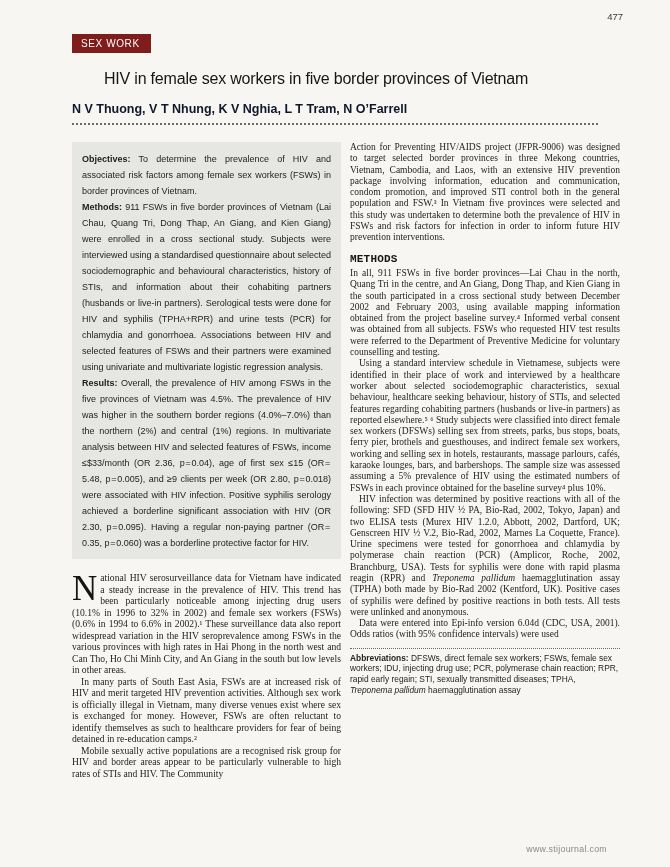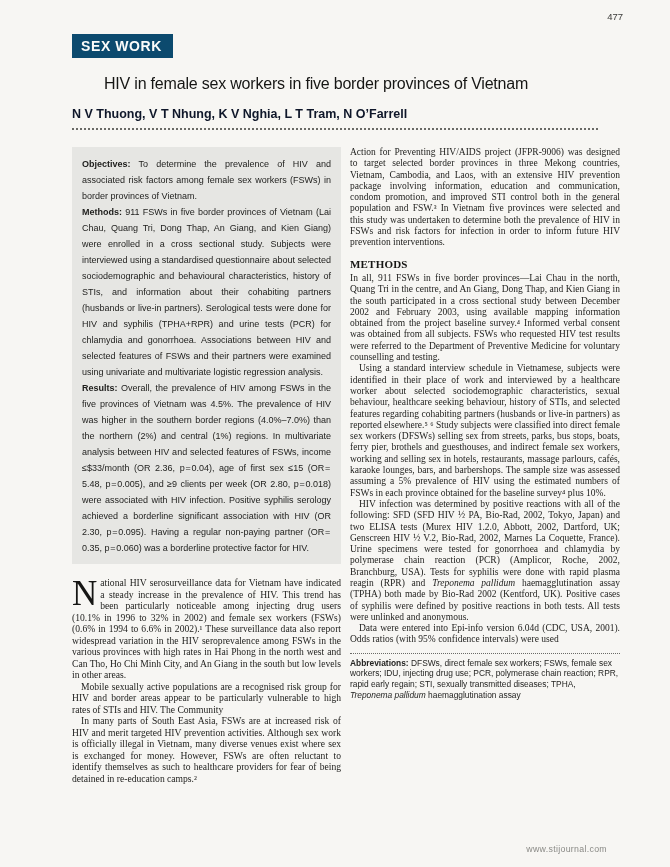--- a/index.html
+++ b/index.html
@@ -16,22 +16,22 @@
     width:670px;height:867px;
     box-sizing:border-box;
     padding:10px 72px 0 72px;
   }
   .pageno{
     position:absolute;top:11px;right:47px;
     font-size:9.5px;color:#3a3a38;
   }
   .badge{
     display:inline-block;
-    background:#0c4a6e;color:#fcfcfa;
-    font-size:14px;font-weight:bold;letter-spacing:.6px;
+    background:#7f1d1d;color:#fcfcfa;
+    font-size:10px;font-weight:normal;letter-spacing:.6px;
     padding:4px 11px 4px 9px;
     margin-top:24px;
   }
   .title{
     font-size:16px;line-height:29px;
     letter-spacing:-.2px;
     color:#161614;
     margin-top:11px;
     max-width:520px;
     margin-left:32px;
@@ -76,21 +76,21 @@
   .col-l .serifbody{margin-top:13px;}
   .dropcap{
     float:left;
     font-family:"Liberation Serif","DejaVu Serif",serif;
     font-size:35px;line-height:29px;
     padding:2px 3px 0 0;
     color:#161614;
   }
   .col-r .serifbody{font-size:9.5px;line-height:11.3px;}
   .sect-head{
-    font-family:Liberation Serif, serif;
+    font-family:Liberation Mono, monospace;
     font-size:11px;font-weight:bold;letter-spacing:.2px;
     color:#161614;
     margin:10px 0 3px 0;
   }
   .ital{font-style:italic;}
   .footnote-rule{
     border:0;border-bottom:1.5px dotted #6a6a66;
     height:0;margin:7px 0 4px 0;
   }
   .footnote{
@@ -122,22 +122,22 @@
 
     <div class="col-l">
       <div class="abstract">
         <p><span class="abs-label">Objectives:</span><span> To determine the prevalence of HIV and associated risk factors among female sex workers (FSWs) in border provinces of Vietnam.</span></p>
         <p><span class="abs-label">Methods:</span><span> 911 FSWs in five border provinces of Vietnam (Lai Chau, Quang Tri, Dong Thap, An Giang, and Kien Giang) were enrolled in a cross sectional study. Subjects were interviewed using a standardised questionnaire about selected sociodemographic and behavioural characteristics, history of STIs, and information about their cohabiting partners (husbands or live-in partners). Serological tests were done for HIV and syphilis (TPHA+RPR) and urine tests (PCR) for chlamydia and gonorrhoea. Associations between HIV and selected features of FSWs and their partners were examined using univariate and multivariate logistic regression analysis.</span></p>
         <p><span class="abs-label">Results:</span><span> Overall, the prevalence of HIV among FSWs in the five provinces of Vietnam was 4.5%. The prevalence of HIV was higher in the southern border regions (4.0%–7.0%) than the northern (2%) and central (1%) regions. In multivariate analysis between HIV and selected features of FSWs, income ≤$33/month (OR 2.36, p = 0.04), age of first sex ≤15 (OR = 5.48, p = 0.005), and ≥9 clients per week (OR 2.80, p = 0.018) were associated with HIV infection. Positive syphilis serology achieved a borderline significant association with HIV (OR 2.30, p = 0.095). Having a regular non-paying partner (OR = 0.35, p = 0.060) was a borderline protective factor for HIV.</span></p>
       </div>
 
       <div class="serifbody">
         <p><span class="dropcap">N</span><span>ational HIV serosurveillance data for Vietnam have indicated a steady increase in the prevalence of HIV. This trend has been particularly noticeable among injecting drug users (10.1% in 1996 to 32% in 2002) and female sex workers (FSWs) (0.6% in 1994 to 6.6% in 2002).¹ These surveillance data also report widespread variation in the HIV seroprevalence among FSWs in the various provinces with high rates in Hai Phong in the north west and Can Tho, Ho Chi Minh City, and An Giang in the south but low levels in other areas.</span></p>
+        <p class="ind">In many parts of South East Asia, FSWs are at increased risk of HIV and merit targeted HIV prevention activities. Although sex work is officially illegal in Vietnam, many diverse venues exist where sex is exchanged for money. However, FSWs are often reluctant to identify themselves as such to healthcare providers for fear of being detained in re-education camps.²</p>
         <p class="ind">Mobile sexually active populations are a recognised risk group for HIV and border areas appear to be particularly vulnerable to high rates of STIs and HIV. The Community</p>
-        <p class="ind">In many parts of South East Asia, FSWs are at increased risk of HIV and merit targeted HIV prevention activities. Although sex work is officially illegal in Vietnam, many diverse venues exist where sex is exchanged for money. However, FSWs are often reluctant to identify themselves as such to healthcare providers for fear of being detained in re-education camps.²</p>
       </div>
     </div>
 
     <div class="col-r">
       <div class="serifbody">
         <p>Action for Preventing HIV/AIDS project (JFPR-9006) was designed to target selected border provinces in three Mekong countries, Vietnam, Cambodia, and Laos, with an extensive HIV prevention package involving information, education and communication, condom promotion, and improved STI control both in the general population and FSW.³ In Vietnam five provinces were selected and this study was undertaken to determine both the prevalence of HIV in FSWs and risk factors for infection in order to inform future HIV prevention interventions.</p>
         <div class="sect-head">METHODS</div>
         <p>In all, 911 FSWs in five border provinces—Lai Chau in the north, Quang Tri in the centre, and An Giang, Dong Thap, and Kien Giang in the south participated in a cross sectional study between December 2002 and February 2003, using available mapping information obtained from the project baseline survey.⁴ Informed verbal consent was obtained from all subjects. FSWs who requested HIV test results were referred to the Department of Preventive Medicine for voluntary counselling and testing.</p>
         <p class="ind">Using a standard interview schedule in Vietnamese, subjects were identified in their place of work and interviewed by a healthcare worker about selected sociodemographic characteristics, sexual behaviour, healthcare seeking behaviour, history of STIs, and selected features regarding cohabiting partners (husbands or live-in partners) as reported elsewhere.⁵ ⁶ Study subjects were classified into direct female sex workers (DFSWs) selling sex from streets, parks, bus stops, boats, ferry pier, brothels and guesthouses, and indirect female sex workers, working and selling sex in hotels, restaurants, massage parlours, cafés, karaoke lounges, bars, and barbershops. The sample size was assessed assuming a 5% prevalence of HIV using the estimated numbers of FSWs in each province obtained for the baseline survey⁴ plus 10%.</p>
         <p class="ind"><span>HIV infection was determined by positive reactions with all of the following: SFD (SFD HIV ½ PA, Bio-Rad, 2002, Tokyo, Japan) and two ELISA tests (Murex HIV 1.2.0, Abbott, 2002, Dartford, UK; Genscreen HIV ½ V.2, Bio-Rad, 2002, Marnes La Coquette, France). Urine specimens were tested for gonorrhoea and chlamydia by polymerase chain reaction (PCR) (Amplicor, Roche, 2002, Branchburg, USA). Tests for syphilis were done with rapid plasma reagin (RPR) and </span><span class="ital">Treponema pallidum</span><span> haemagglutination assay (TPHA) both made by Bio-Rad 2002 (Kentford, UK). Positive cases of syphilis were defined by positive reactions in both tests. All tests were unlinked and anonymous.</span></p>

